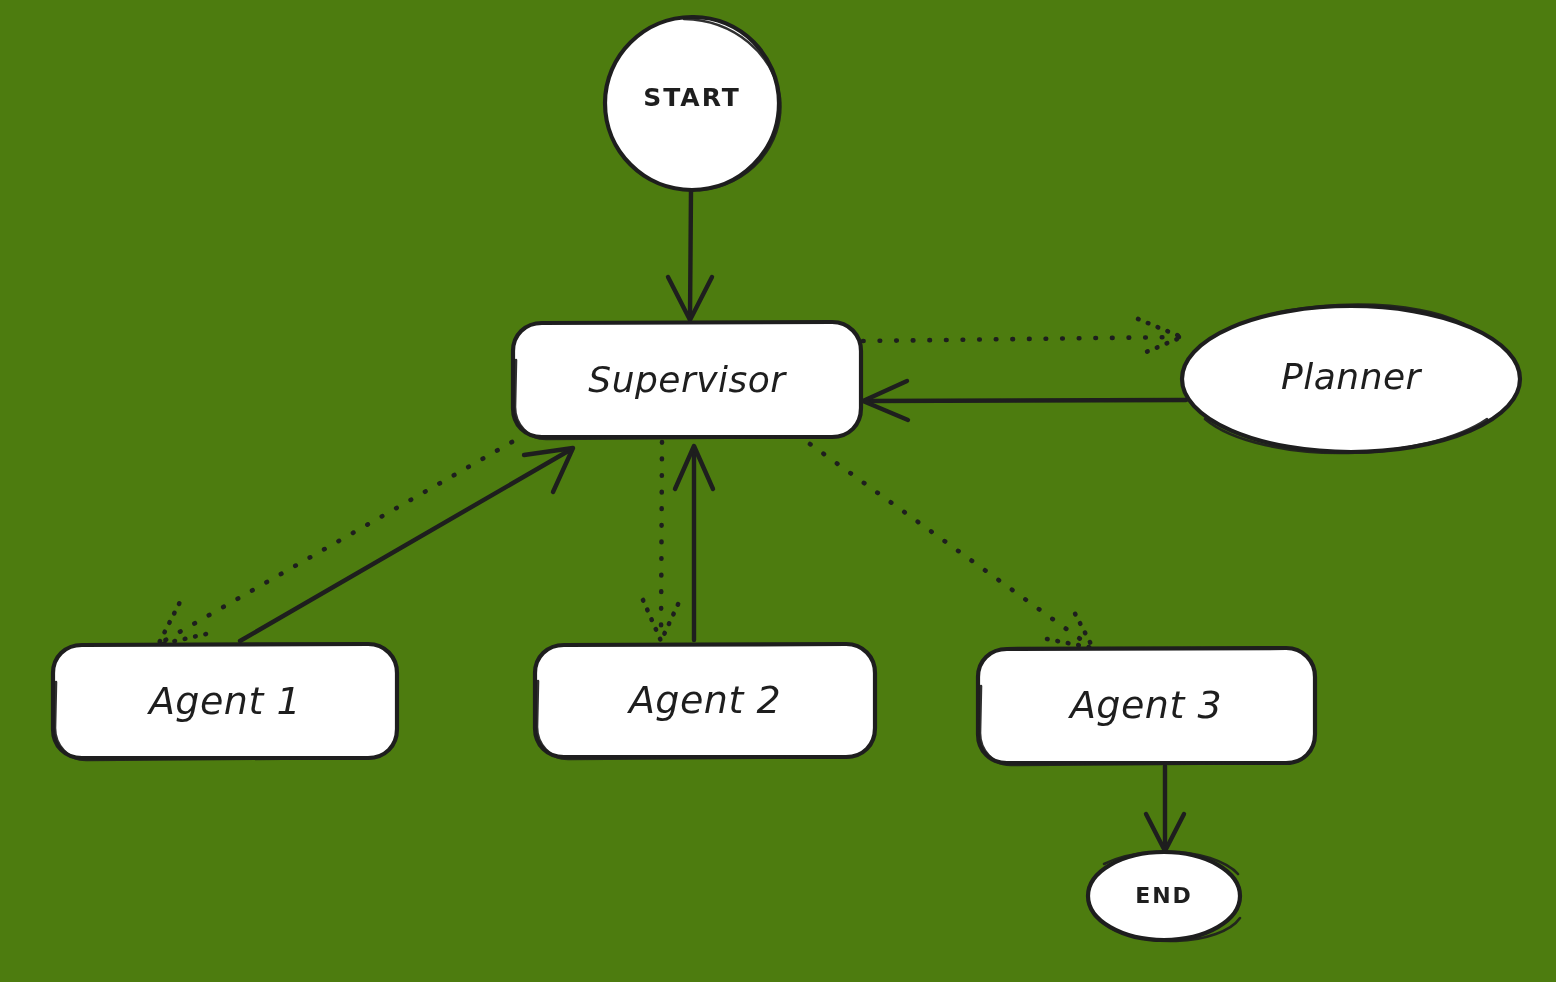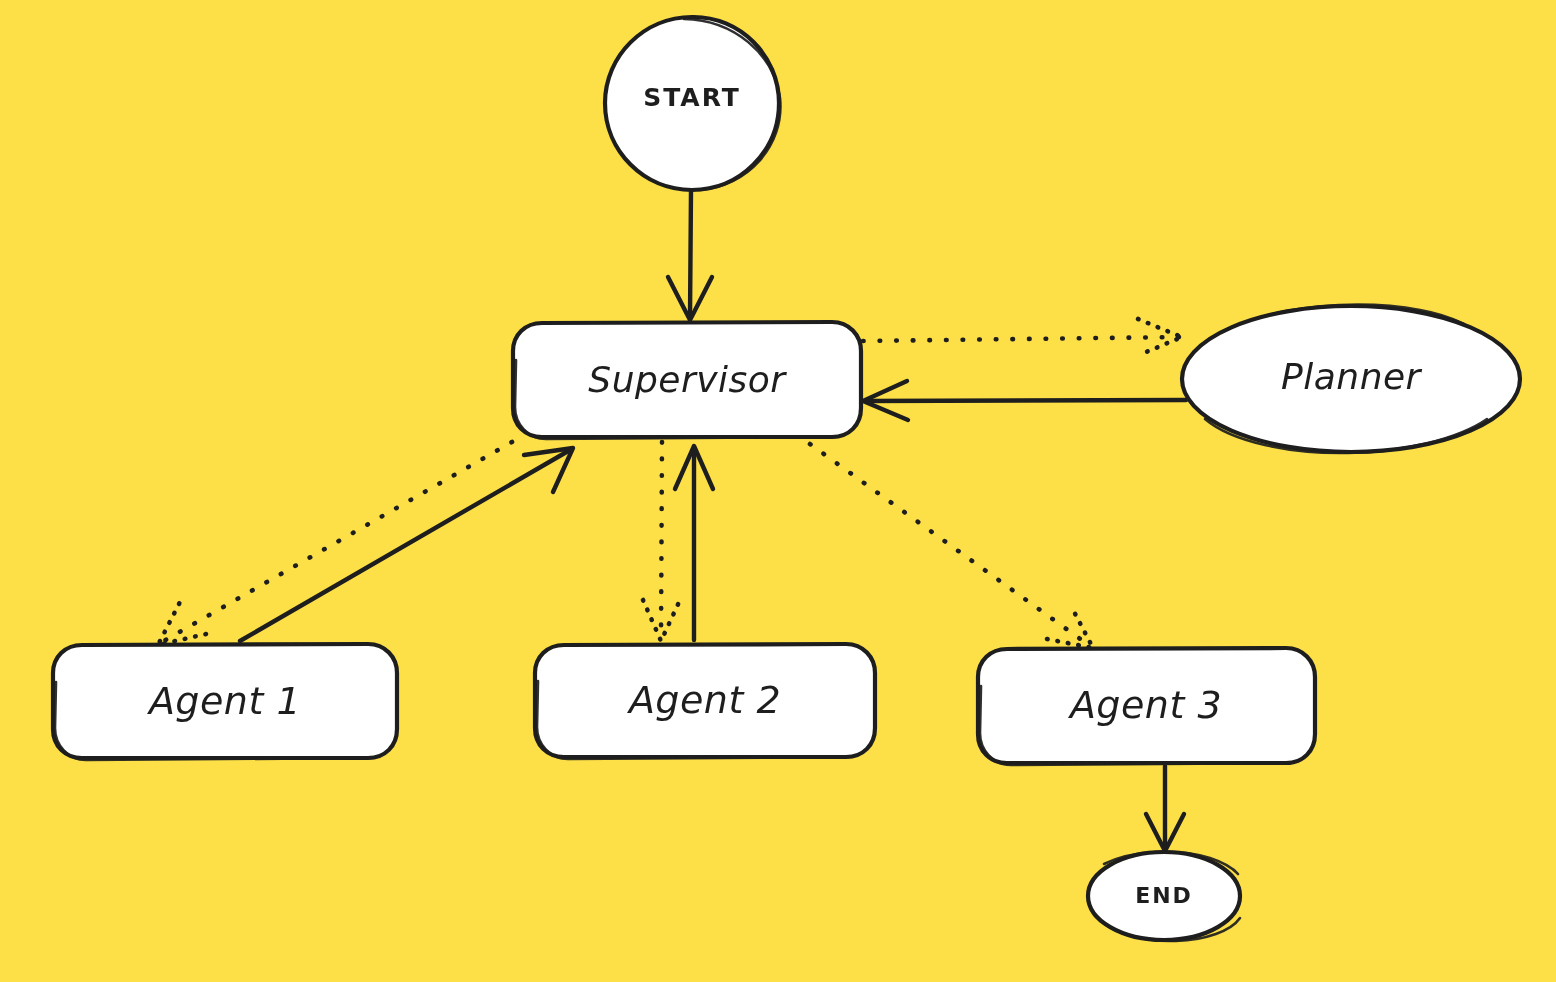--- a/index.html
+++ b/index.html
@@ -8,21 +8,21 @@
     padding: 0;
     background: #ffffff;
   }
   body {
     font-family: "DejaVu Sans", sans-serif;
   }
   #canvas-wrap {
     position: relative;
     width: 1556px;
     height: 982px;
-    background: #fde047;
+    background: #4d7c0f;
     overflow: hidden;
   }
   svg#diagram {
     display: block;
     width: 1556px;
     height: 982px;
   }
   .node-shape {
     fill: #ffffff;
     stroke: #1e1e1e;

